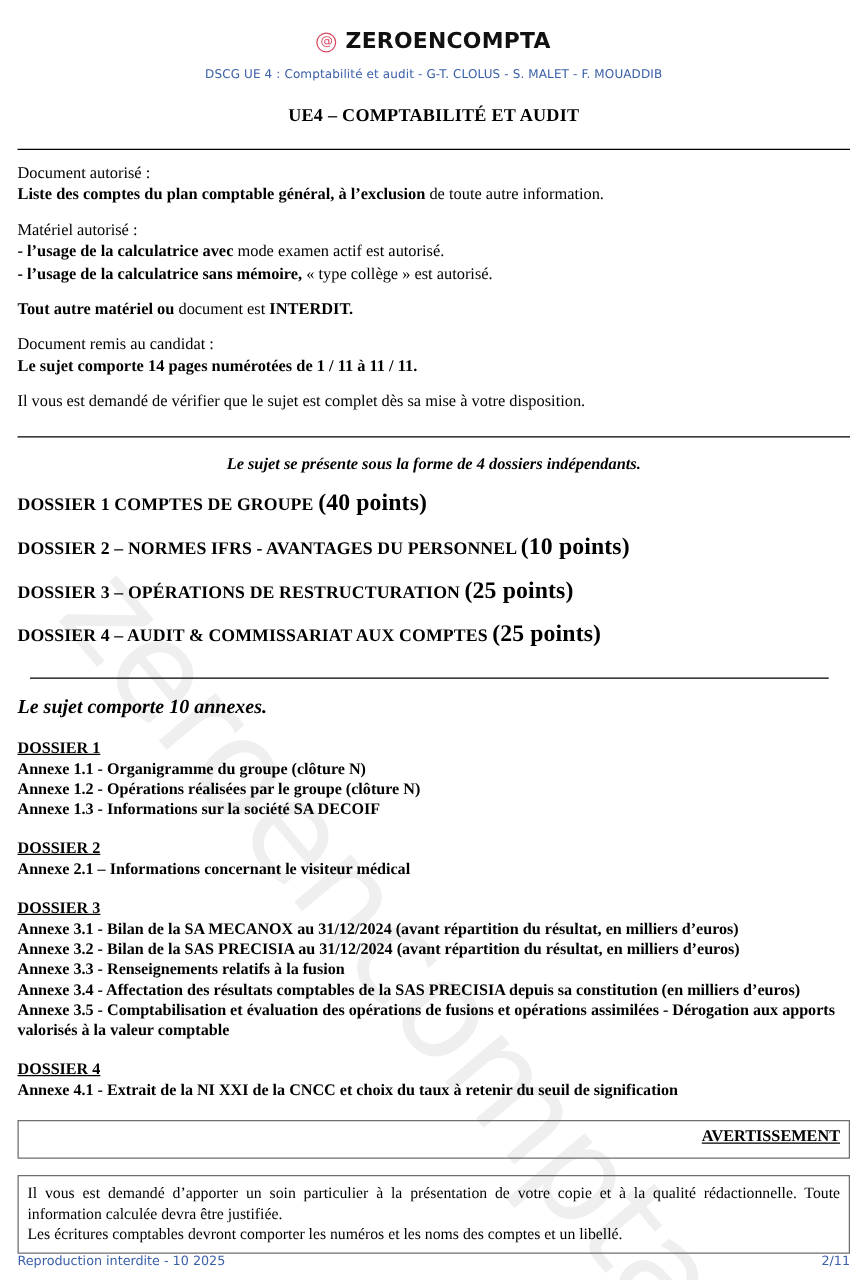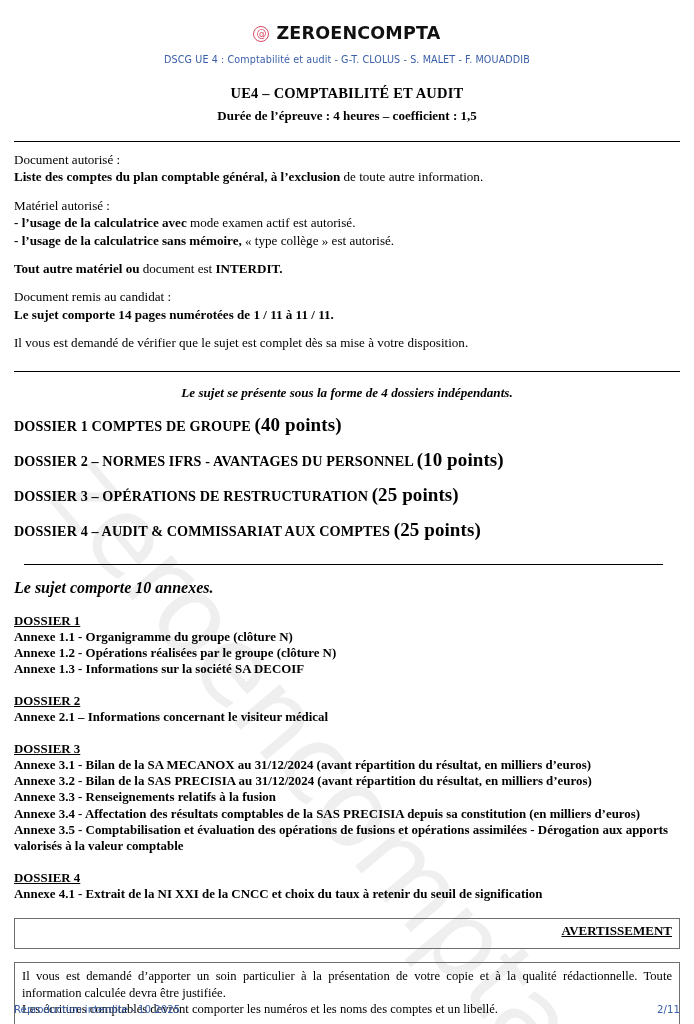--- a/index.html
+++ b/index.html
@@ -226,21 +226,20 @@
 <div id="page">
 
   <div class="brand-row">
     <span class="brand-mark"></span>
     <span class="brand-name">ZEROENCOMPTA</span>
   </div>
 
   <div class="subhead">DSCG UE 4 : Comptabilité et audit - G-T. CLOLUS - S. MALET - F. MOUADDIB</div>
 
   <div class="exam-title">UE4 – COMPTABILITÉ ET AUDIT</div>
-  <div class="exam-sub">Durée de l’épreuve : 4 heures – coefficient : 1,5</div>
 
   <hr class="rule rule-full">
 
   <div class="blk" style="margin-top:9px;">
     <p>Document autorisé :</p>
     <p><b>Liste des comptes du plan comptable général, à l’exclusion</b><span> de toute autre information.</span></p>
 
     <div class="spacer-sm"></div>
 
     <p>Matériel autorisé :</p>

